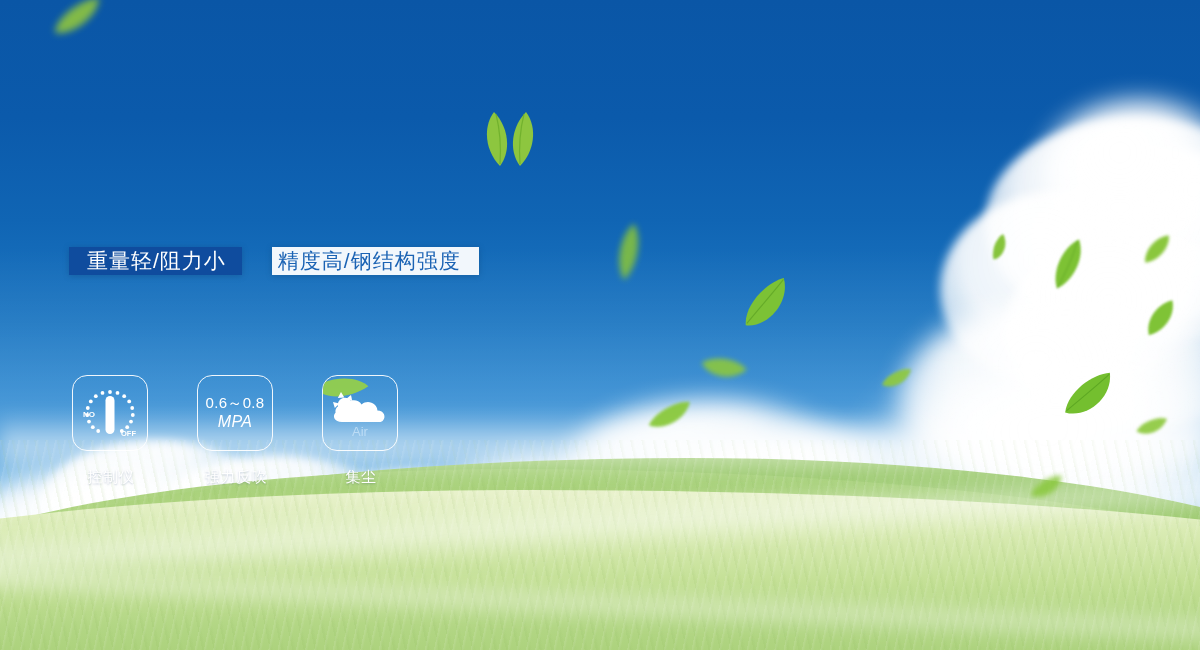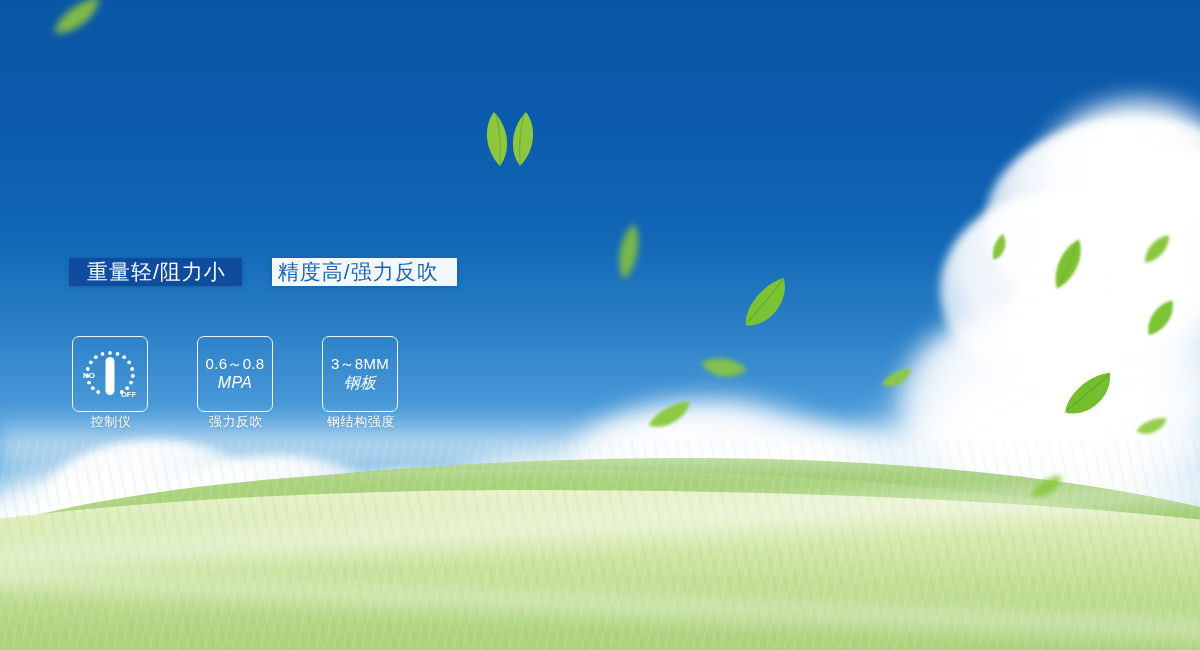--- a/index.html
+++ b/index.html
@@ -112,21 +112,21 @@
     color:#ffffff;
     font-weight:300;
     -webkit-text-stroke:0.4px rgba(255,255,255,.55);
     text-shadow:0 1px 3px rgba(0,40,90,.22);
     white-space:nowrap;
   }
 
   .subtitle-bar{
     position:absolute;left:69px;top:236px;
     height:50px;
-    display:flex;align-items:flex-end;
+    display:flex;align-items:center;
     filter:drop-shadow(0 1px 3px rgba(0,30,70,.22));
   }
   .sub-left{
     background:#0f4c9e;
     color:#ffffff;
     font-size:21px;
     display:flex;align-items:center;
     padding:0 16px 0 18px;
     letter-spacing:1px;
     white-space:nowrap;
@@ -152,39 +152,40 @@
   }
   .feature{
     width:78px;
     margin-right:47px;
     text-align:center;
   }
   .feature:last-child{margin-right:0;}
   .fbox{
     width:76px;height:76px;
     border:1.6px solid rgba(255,255,255,.92);
-    border-radius:7px;
+    border-radius:15px;
     box-sizing:border-box;
     display:flex;align-items:center;justify-content:center;
     position:relative;
     overflow:hidden;
+    margin-top:39px;
   }
   .fbox-text{
     color:#ffffff;
     font-size:15px;
     line-height:1.22;
     font-weight:400;
     letter-spacing:.3px;
     white-space:nowrap;
   }
   .fbox-text .l2{font-size:16px;font-style:italic;}
   .flabel{
-    margin-top:1px;
+    margin-top:17px;
     color:#ffffff;
-    font-size:13px;
+    font-size:15px;
     letter-spacing:.6px;
     white-space:nowrap;
     text-shadow:0 1px 2px rgba(0,40,90,.25);
   }
 </style>
 </head>
 <body>
 
 <div class="banner">
 
@@ -295,21 +296,21 @@
         <path d="M26 6 C30 22 31 42 30 56" stroke="#66aa26" stroke-width="1.2" fill="none" opacity=".7"></path>
         <path d="M50 58 C64 44 68 20 56 4 C42 18 38 42 50 58 Z" fill="#8dc63f"></path>
         <path d="M54 6 C50 22 49 42 50 56" stroke="#66aa26" stroke-width="1.2" fill="none" opacity=".7"></path>
       </svg>
     </div>
 
 
     <div class="subtitle-bar">
       <div class="sub-left">重量轻/阻力小</div>
       <div class="sub-sep"></div>
-      <div class="sub-right">精度高/强力反吹</div>
+      <div class="sub-right">精度高/钢结构强度</div>
     </div>
 
     <div class="features">
 
       <div class="feature">
         <div class="fbox">
           <svg width="62" height="58" viewBox="0 0 62 58">
             <g fill="#ffffff">
               <circle cx="31" cy="8" r="1.9"></circle>
                 <circle cx="38.5" cy="8.9" r="1.9"></circle>
@@ -341,26 +342,39 @@
         <div class="fbox">
           <div class="fbox-text">
             <div>0.6～0.8</div>
             <div class="l2">MPA</div>
           </div>
         </div>
         <div class="flabel">强力反吹</div>
       </div>
 
 
+
       <div class="feature">
         <div class="fbox">
-          <div class="fbox-text">
-            <div>3～8MM</div>
-            <div class="l2">钢板</div>
+          <div style="position:absolute;left:-6px;top:-8px;width:46px;height:40px;transform:rotate(36deg);">
+            <svg width="46" height="40" viewBox="0 0 46 40">
+                <path d="M2 34 C12 10 34 0 45 2 C36 26 14 40 2 34 Z" fill="#93cf4c" opacity=".95"></path>
+              </svg>
           </div>
+          <svg width="62" height="54" viewBox="0 0 62 54" style="position:relative;">
+            <g fill="#ffffff">
+              <path d="M12 6 l3.4 5.6 -6.6 .3 Z"></path>
+              <path d="M22 9 l1.3 6.3 -5.6 -2.9 Z"></path>
+              <path d="M4 16 l6.3 1.6 -4.5 4.3 Z"></path>
+              <circle cx="16" cy="19" r="7.3"></circle>
+            </g>
+            <path d="M13 36 C5.5 36 3 30.5 6.6 26.6 C5.4 21.2 11.6 17.4 15.8 20.4
+                     C18.6 13.2 28.6 12 32.6 18.4 C39 13 48.4 17.6 48.4 24.6
+                     C55 24.6 57.6 31.2 53.6 35 C51.6 36.6 48 36 45 36 Z" fill="#ffffff"></path>
+            <text x="31" y="50" text-anchor="middle" font-family="Liberation Sans, sans-serif" font-size="13" fill="#bcdcf5">Air</text>
+          </svg>
         </div>
-        <div class="flabel">钢结构强度</div>
+        <div class="flabel">集尘</div>
       </div>
 
-
     </div>
   </div>
 </div>
 
 </body></html>

